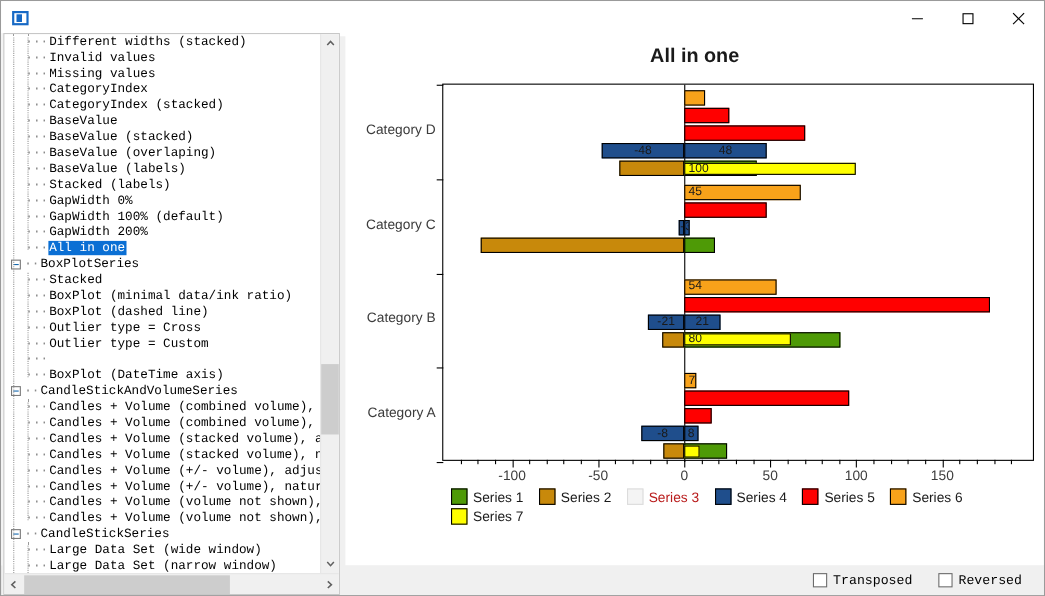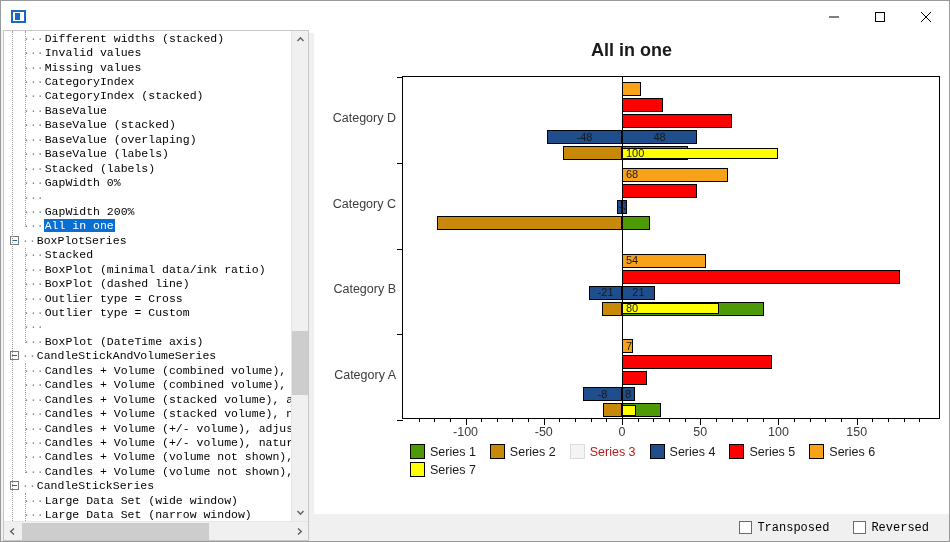--- a/index.html
+++ b/index.html
@@ -368,20 +368,21 @@
             <span class="lbl">Stacked (labels)</span>
           </div>
           <div class="tnode">
             <span class="indent" style="width: 19px;"></span>
             <span class="dots">···</span>
             <span class="lbl">GapWidth 0%</span>
           </div>
           <div class="tnode">
             <span class="indent" style="width: 19px;"></span>
             <span class="dots">···</span>
+            <span class="lbl">GapWidth 100% (default)</span>
           </div>
           <div class="tnode">
             <span class="indent" style="width: 19px;"></span>
             <span class="dots">···</span>
             <span class="lbl">GapWidth 200%</span>
           </div>
           <div class="tnode sel">
             <span class="indent" style="width: 19px;"></span>
             <span class="dots">···</span>
             <span class="lbl">All in one</span>
@@ -542,21 +543,21 @@
             <span class="bl" style="color: rgb(26, 26, 26); margin: 0px auto;">48</span>
           </div>
           <div class="bar" style="left: 159.549px; width: 59.451px; top: 69px; height: 14px; background: rgb(200, 137, 11); z-index: 4;"></div>
           <div class="bar" style="left: 219px; width: 65.709px; top: 69px; height: 14px; background: rgb(78, 154, 6); z-index: 4; overflow: hidden;">
             <span class="bl" style="color: rgb(26, 26, 26); margin-left: 3px;">100</span>
           </div>
           <div class="bar" style="left: 219px; width: 156.45px; top: 70.5px; height: 11px; background: rgb(255, 255, 0); z-index: 6; overflow: hidden;">
             <span class="bl" style="color: rgb(26, 26, 26); margin-left: 3px;">100</span>
           </div>
           <div class="bar" style="left: 219px; width: 106.386px; top: 90.75px; height: 14px; background: rgb(248, 162, 26); overflow: hidden;">
-            <span class="bl" style="color: rgb(26, 26, 26); margin-left: 3px;">68</span>
+            <span class="bl" style="color: rgb(26, 26, 26); margin-left: 3px;">45</span>
           </div>
           <div class="bar" style="left: 219px; width: 75.096px; top: 106.75px; height: 14px; background: rgb(255, 0, 0);"></div>
           <div class="bar" style="left: 214.306px; width: 4.6935px; top: 122.75px; height: 14px; background: rgb(31, 78, 140); z-index: 5; overflow: hidden;">
             <span class="bl" style="color: rgb(26, 26, 26); margin: 0px auto;">-3</span>
           </div>
           <div class="bar" style="left: 219px; width: 4.6935px; top: 122.75px; height: 14px; background: rgb(31, 78, 140); z-index: 5; overflow: hidden;">
             <span class="bl" style="color: rgb(26, 26, 26); margin: 0px auto;">3</span>
           </div>
           <div class="bar" style="left: 34.389px; width: 184.611px; top: 138.75px; height: 14px; background: rgb(200, 137, 11); z-index: 4;"></div>
           <div class="bar" style="left: 219px; width: 28.161px; top: 138.75px; height: 14px; background: rgb(78, 154, 6); z-index: 4;"></div>

